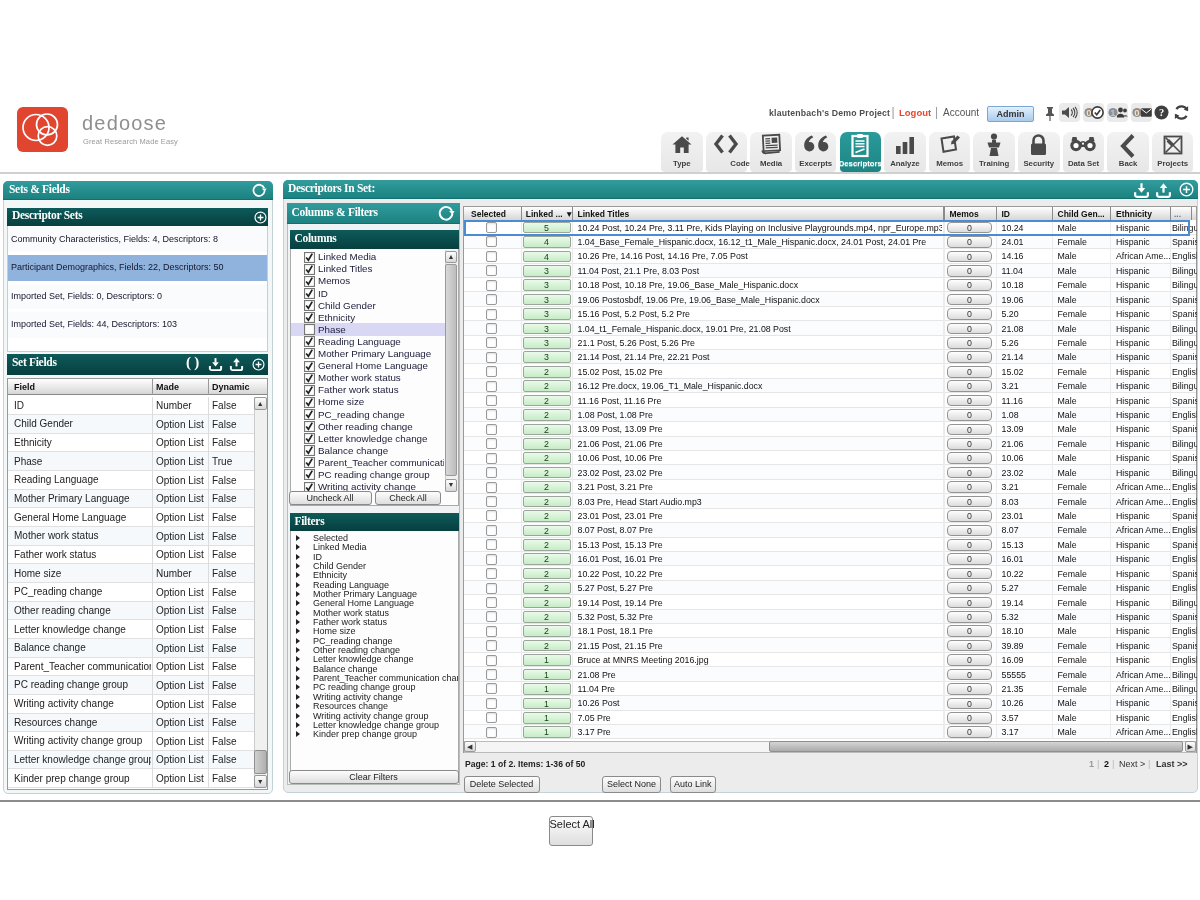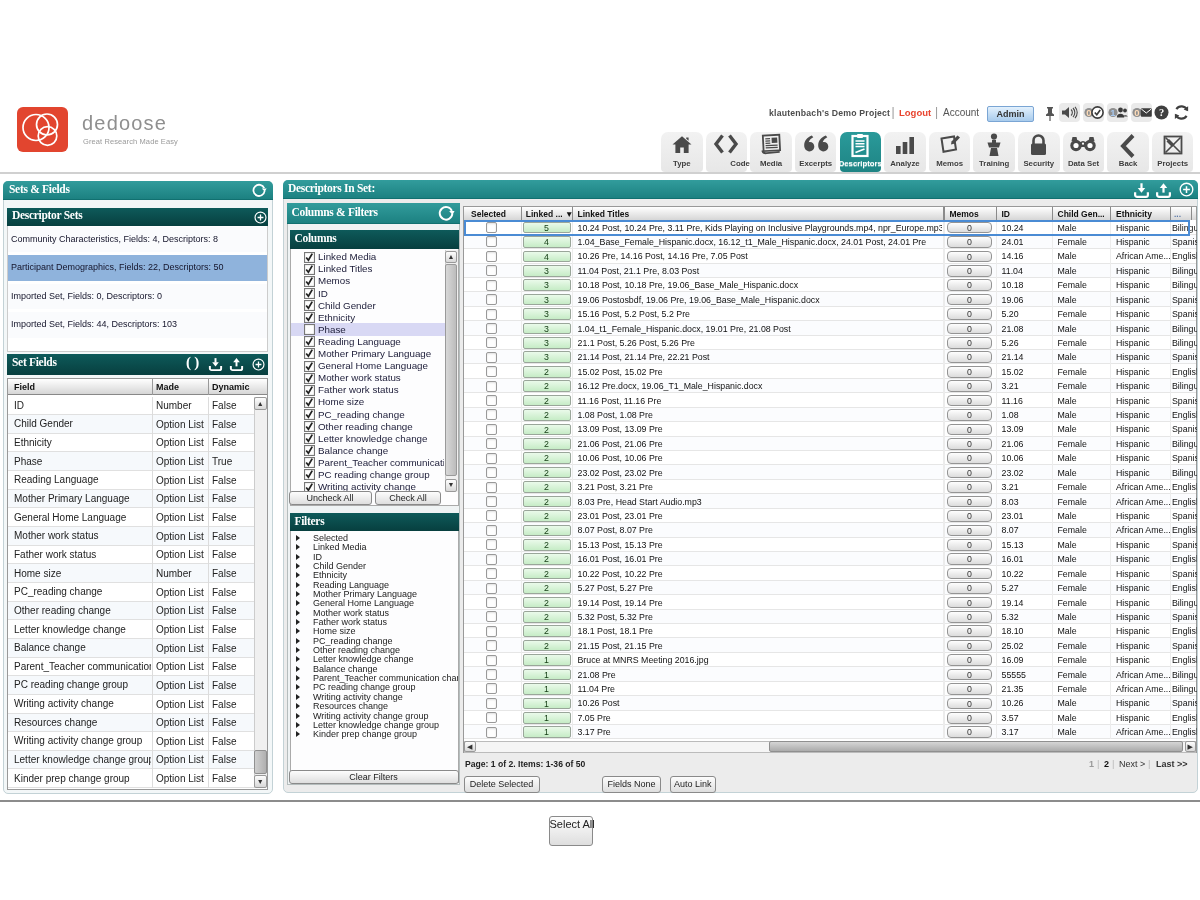--- a/index.html
+++ b/index.html
@@ -741,21 +741,21 @@
 <div class="abs" style="left:947px;top:625.47px;width:45px;height:11.6px;background:linear-gradient(#fefefe,#dcdcdc);border:1px solid #949494;border-radius:4px;text-align:center;font-size:8.8px;color:#333;line-height:10.5px">0</div>
 <div class="abs" style="left:1001.5px;top:626.37px;font-size:8.8px;color:#111">18.10</div>
 <div class="abs" style="left:1057.5px;top:626.37px;font-size:8.8px;color:#111">Male</div>
 <div class="abs" style="left:1116px;top:626.37px;width:57px;font-size:8.8px;color:#111;white-space:nowrap;overflow:hidden">Hispanic</div>
 <div class="abs" style="left:1172.0px;top:626.37px;width:24.5px;font-size:8.8px;color:#111;white-space:nowrap;overflow:hidden">English</div>
 <div class="abs" style="left:464px;top:638.48px;width:731.5px;height:14.42px;background:#fbfcfe;border-bottom:1px solid #e6e6e6"></div>
 <div class="abs" style="left:486px;top:640.19px;width:11px;height:11px;background:#fefefe;border:1px solid #999;border-radius:2px;box-shadow:inset 0 1px 2px rgba(0,0,0,0.12)"></div>
 <div class="abs" style="left:522.5px;top:639.89px;width:48px;height:11.6px;background:linear-gradient(#eafaea,#c6ecc6);border:1px solid #9aa69a;border-radius:2px;text-align:center;font-size:8.8px;color:#123b12;line-height:11px">2</div>
 <div class="abs" style="left:577.5px;top:640.79px;width:364px;font-size:8.8px;color:#111;white-space:nowrap;overflow:hidden">21.15 Post, 21.15 Pre</div>
 <div class="abs" style="left:947px;top:639.89px;width:45px;height:11.6px;background:linear-gradient(#fefefe,#dcdcdc);border:1px solid #949494;border-radius:4px;text-align:center;font-size:8.8px;color:#333;line-height:10.5px">0</div>
-<div class="abs" style="left:1001.5px;top:640.79px;font-size:8.8px;color:#111">25.02</div>
+<div class="abs" style="left:1001.5px;top:640.79px;font-size:8.8px;color:#111">39.89</div>
 <div class="abs" style="left:1057.5px;top:640.79px;font-size:8.8px;color:#111">Female</div>
 <div class="abs" style="left:1116px;top:640.79px;width:57px;font-size:8.8px;color:#111;white-space:nowrap;overflow:hidden">Hispanic</div>
 <div class="abs" style="left:1172.0px;top:640.79px;width:24.5px;font-size:8.8px;color:#111;white-space:nowrap;overflow:hidden">Spanish</div>
 <div class="abs" style="left:464px;top:652.90px;width:731.5px;height:14.42px;background:#fff;border-bottom:1px solid #e6e6e6"></div>
 <div class="abs" style="left:486px;top:654.61px;width:11px;height:11px;background:#fefefe;border:1px solid #999;border-radius:2px;box-shadow:inset 0 1px 2px rgba(0,0,0,0.12)"></div>
 <div class="abs" style="left:522.5px;top:654.31px;width:48px;height:11.6px;background:linear-gradient(#eafaea,#c6ecc6);border:1px solid #9aa69a;border-radius:2px;text-align:center;font-size:8.8px;color:#123b12;line-height:11px">1</div>
 <div class="abs" style="left:577.5px;top:655.21px;width:364px;font-size:8.8px;color:#111;white-space:nowrap;overflow:hidden">Bruce at MNRS Meeting 2016.jpg</div>
 <div class="abs" style="left:947px;top:654.31px;width:45px;height:11.6px;background:linear-gradient(#fefefe,#dcdcdc);border:1px solid #949494;border-radius:4px;text-align:center;font-size:8.8px;color:#333;line-height:10.5px">0</div>
 <div class="abs" style="left:1001.5px;top:655.21px;font-size:8.8px;color:#111">16.09</div>
 <div class="abs" style="left:1057.5px;top:655.21px;font-size:8.8px;color:#111">Female</div>
@@ -822,14 +822,14 @@
 <div class="abs" style="left:465px;top:758.5px;font-size:8.6px;font-weight:bold;color:#222">Page: 1 of 2. Items: 1-36 of 50</div>
 <div class="abs" style="left:1089px;top:758.5px;font-size:9px;font-weight:bold;color:#999">1</div>
 <div class="abs" style="left:1097px;top:757.5px;font-size:9.5px;color:#bbb">|</div>
 <div class="abs" style="left:1104px;top:758.5px;font-size:9px;font-weight:bold;color:#111">2</div>
 <div class="abs" style="left:1112px;top:757.5px;font-size:9.5px;color:#bbb">|</div>
 <div class="abs" style="left:1119px;top:758.5px;font-size:9px;font-weight:normal;color:#333">Next &gt;</div>
 <div class="abs" style="left:1148px;top:757.5px;font-size:9.5px;color:#bbb">|</div>
 <div class="abs" style="left:1156px;top:758.5px;font-size:9px;font-weight:bold;color:#333">Last &gt;&gt;</div>
 <div class="abs gbtn" style="left:463.5px;top:776px;width:76px;height:16.5px;font-size:9px;line-height:15px;white-space:nowrap">Delete Selected</div>
 <div class="abs gbtn" style="left:548.5px;top:816px;width:44.5px;height:30px;font-size:11px;line-height:15px;white-space:nowrap">Select All</div>
-<div class="abs gbtn" style="left:602px;top:776px;width:59px;height:16.5px;font-size:9px;line-height:15px;white-space:nowrap">Fields None</div>
+<div class="abs gbtn" style="left:602px;top:776px;width:59px;height:16.5px;font-size:9px;line-height:15px;white-space:nowrap">Select None</div>
 <div class="abs gbtn" style="left:670px;top:776px;width:45.5px;height:16.5px;font-size:9px;line-height:15px;white-space:nowrap">Auto Link</div>
 <div class="abs" style="left:0;top:799.5px;width:1200px;height:2px;background:#8c8c8c"></div>
 </body></html>

